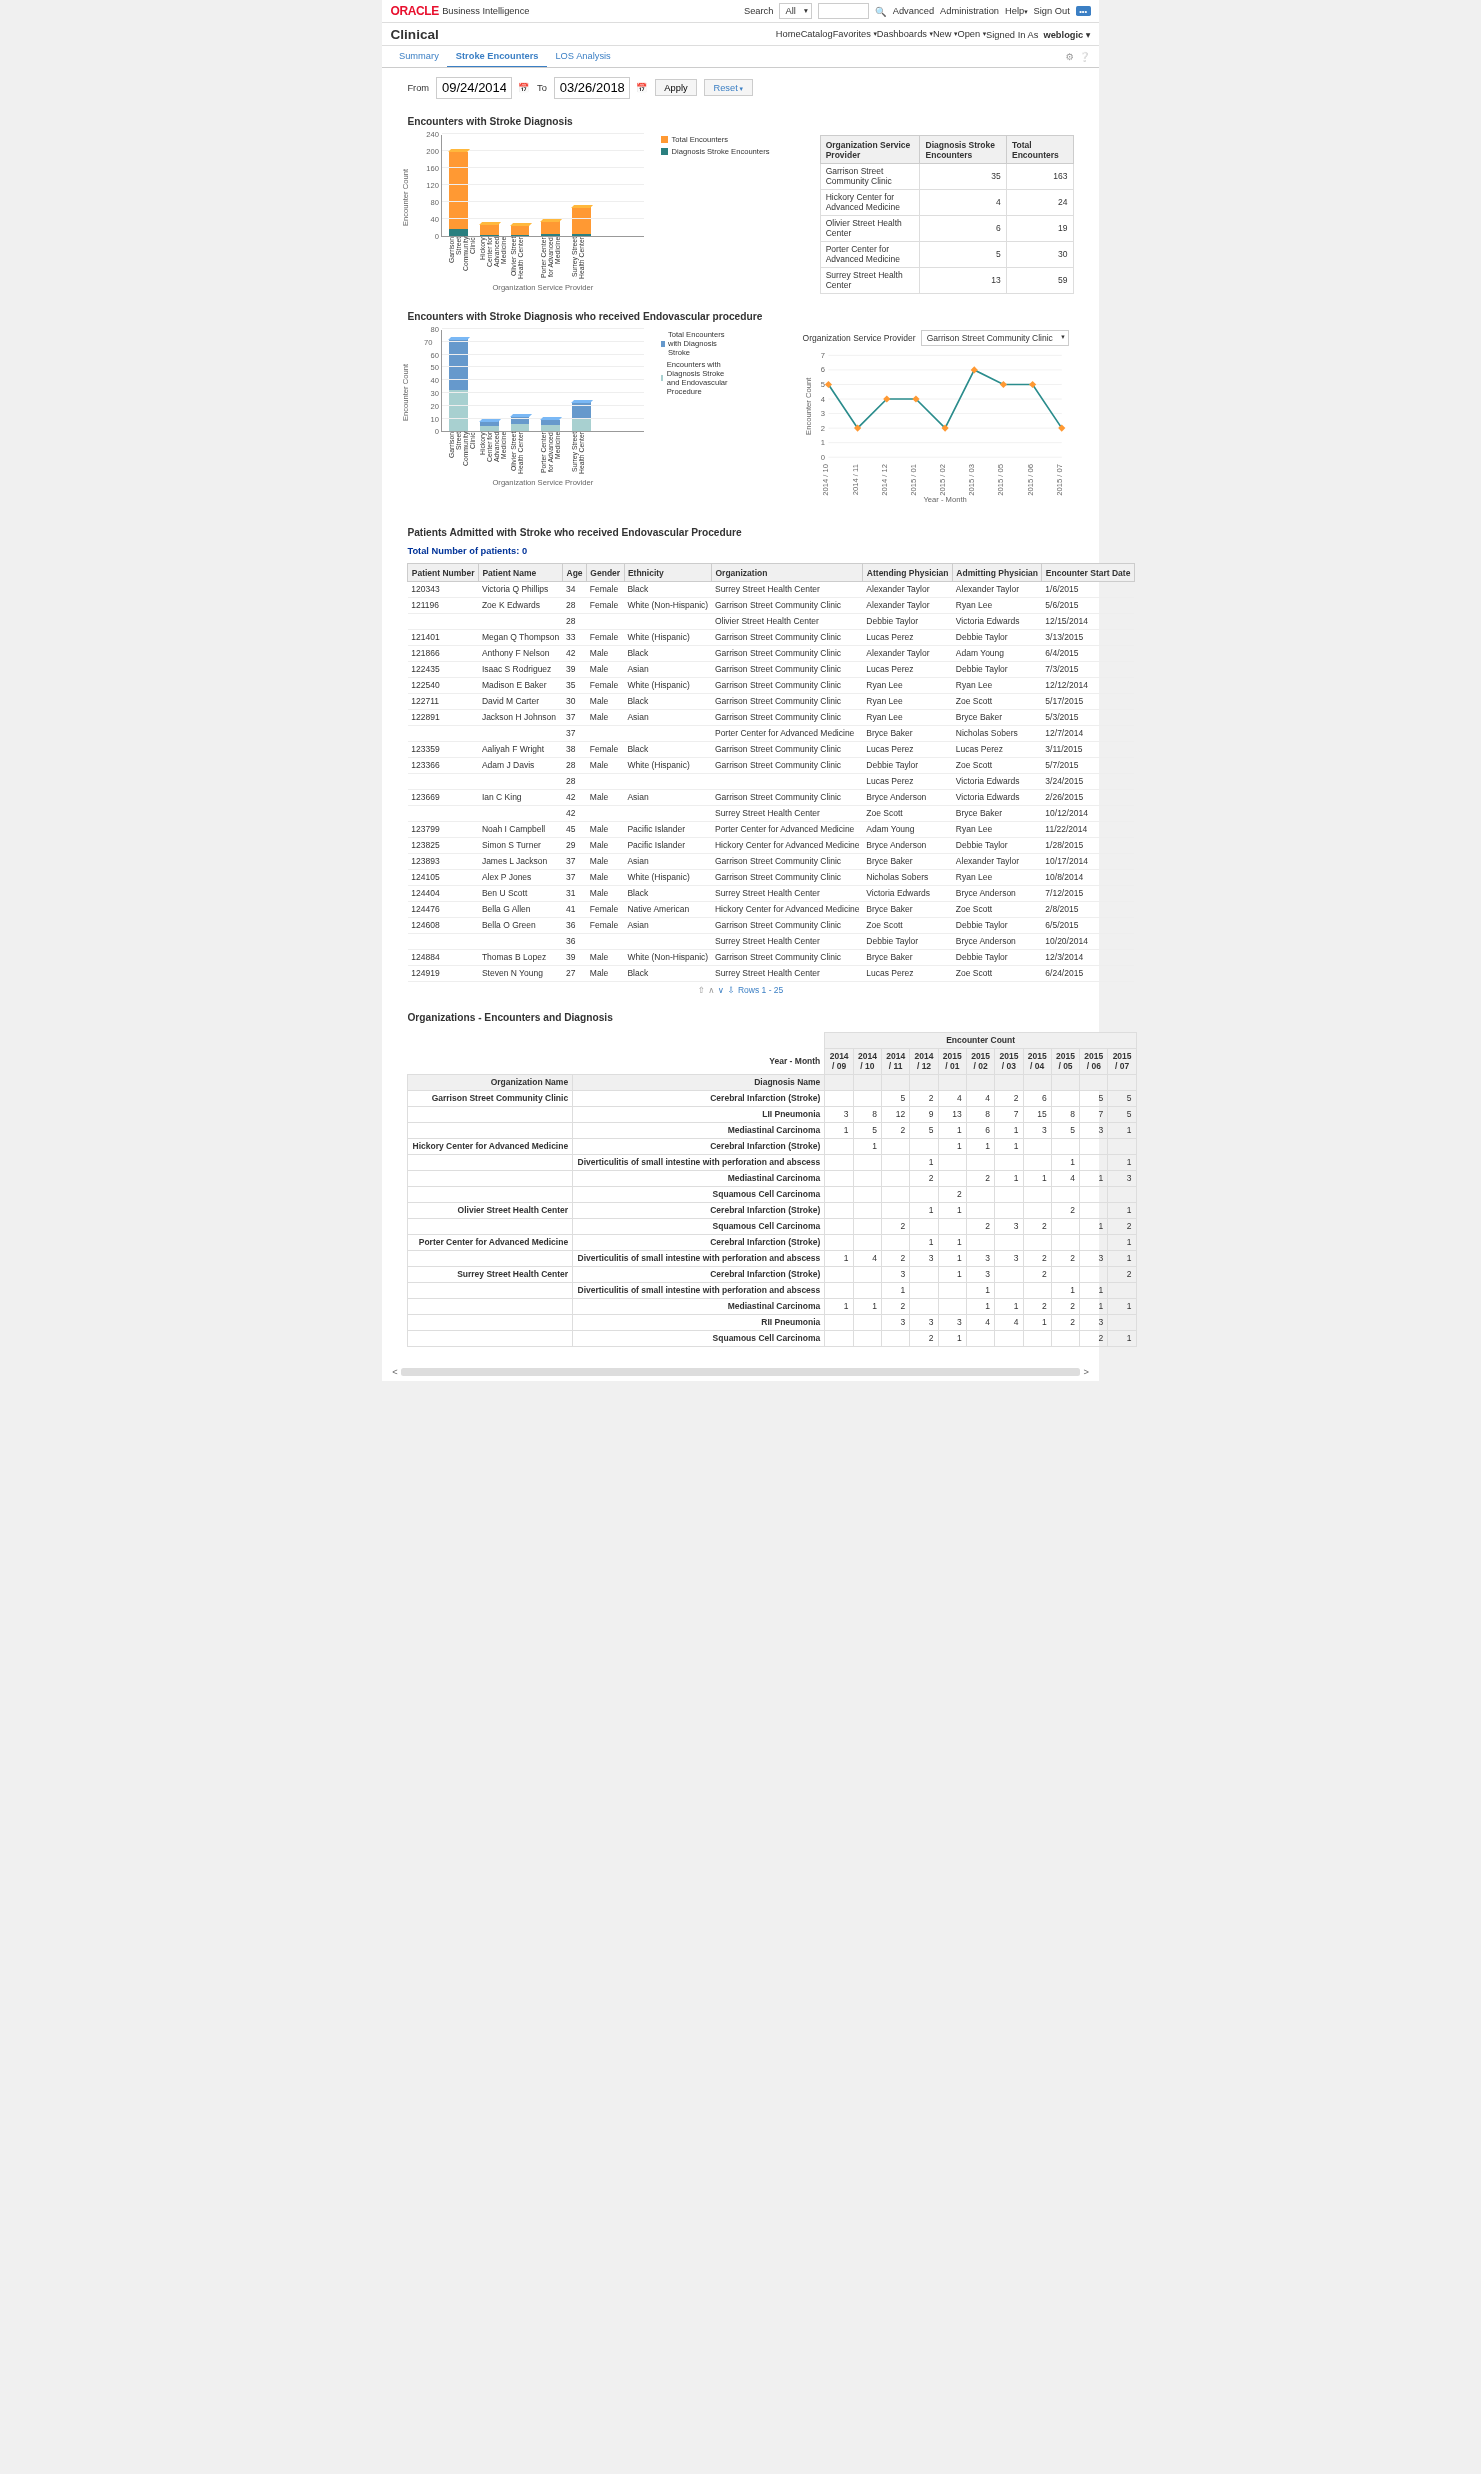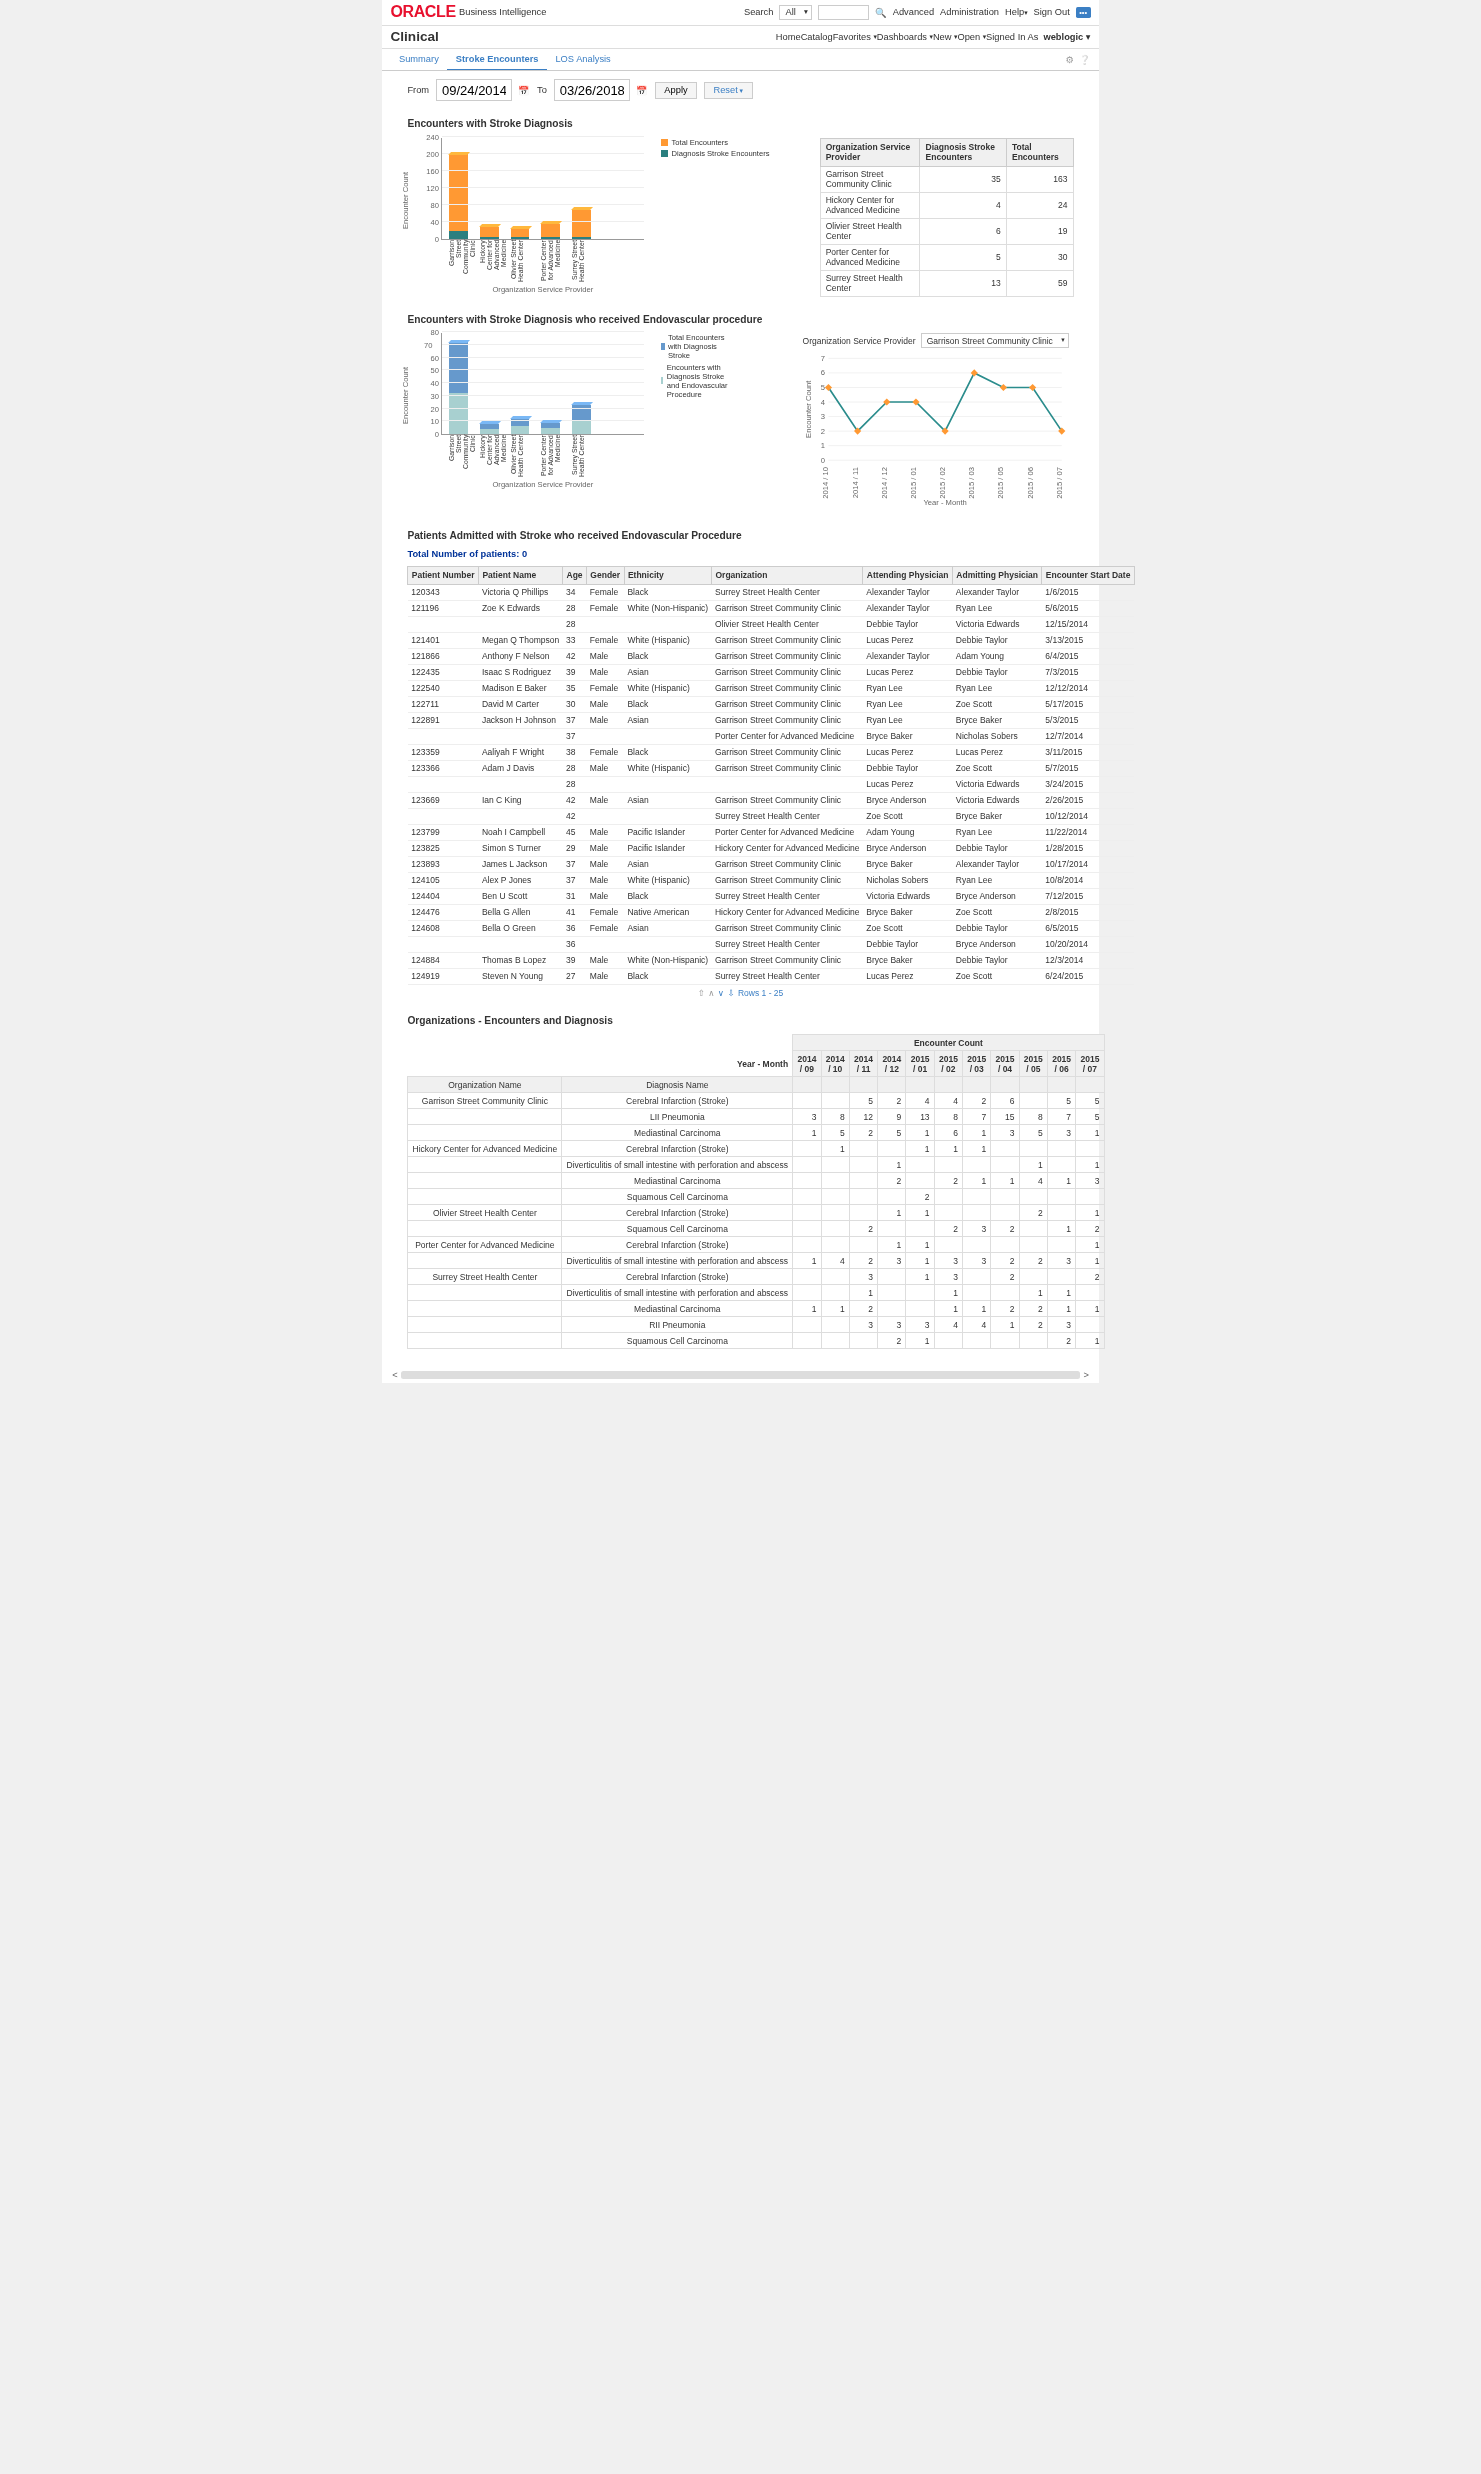--- a/index.html
+++ b/index.html
@@ -1,21 +1,21 @@
 <!DOCTYPE html>
 <html style="font-size:13.6px"><head>
 <meta charset="utf-8">
 <style>
 * { margin: 0; padding: 0; box-sizing: border-box; font-family: Arial, Helvetica, sans-serif; }
 body { background: #f0f0f0; font-size: 9.3px; color: #333; }
 .container { width: 717px; margin: 0 auto; background: #fff; position: relative; }
 
 
 .header { display: flex; align-items: center; padding: 3.4px 8.5px; border-bottom: 0.8px solid #ddd; }
-.logo { color: #e8102e; font-weight: bold; font-size: 16px; letter-spacing: -0.4px; }
+.logo { color: #e8102e; font-weight: bold; font-size: 12px; letter-spacing: -0.4px; }
 .logo-sub { color: #333; font-size: 9.3px; margin-left: 3.4px; }
 .header-right { margin-left: auto; display: flex; align-items: center; gap: 6px; font-size: 9.3px; }
 .header-right a { color: #333; text-decoration: none; }
 .search-lbl { color: #333; }
 .search-dd { border: 0.8px solid #ccc; padding: 1.7px 15.3px 1.7px 5.1px; font-size: 9.3px; position: relative; background: #fff; }
 .search-dd::after { content: "▾"; position: absolute; right: 3.4px; font-size: 7.6px; }
 .search-input { border: 0.8px solid #ccc; padding: 1.7px 3.4px; width: 51px; font-size: 9.3px; }
 .search-icon { color: #888; }
 .dots-icon { background: #3b7fc4; color: #fff; padding: 0.8px 3.4px; border-radius: 1.7px; font-size: 7.6px; }
 
@@ -85,21 +85,21 @@
 .patients-table { border-collapse: collapse; font-size: 8.5px; width: 100%; }
 .patients-table th { background: #f0f0f0; border: 0.8px solid #ccc; padding: 3.4px; text-align: left; font-weight: bold; white-space: nowrap; }
 .patients-table td { border-bottom: 0.8px solid #eee; padding: 2.5px 3.4px; white-space: nowrap; }
 .pager { display: flex; justify-content: center; align-items: center; gap: 3.4px; font-size: 8.5px; margin-top: 3.4px; color: #3b7fc4; }
 .pager-icon { color: #999; }
 
 
 .pivot-table { border-collapse: collapse; font-size: 8.5px; }
 .pivot-table th, .pivot-table td { border: 0.8px solid #ddd; padding: 2.5px 4.2px; }
 .pivot-table th { background: #f0f0f0; }
-.pivot-table .row-hdr { text-align: center; font-weight: normal; white-space: nowrap; }
+.pivot-table .row-hdr { text-align: right; font-weight: bold; white-space: nowrap; }
 .pivot-table td.num { text-align: right; }
 
 .scroll-strip { display: flex; align-items: center; padding: 3.4px 6.8px; }
 .scroll-track { flex: 1; height: 8.5px; background: #ddd; border-radius: 2.5px; }
 .scroll-arrow { color: #666; font-size: 9.3px; padding: 0 3.4px; }
 </style>
 </head>
 <body>
 
 <div class="container">

